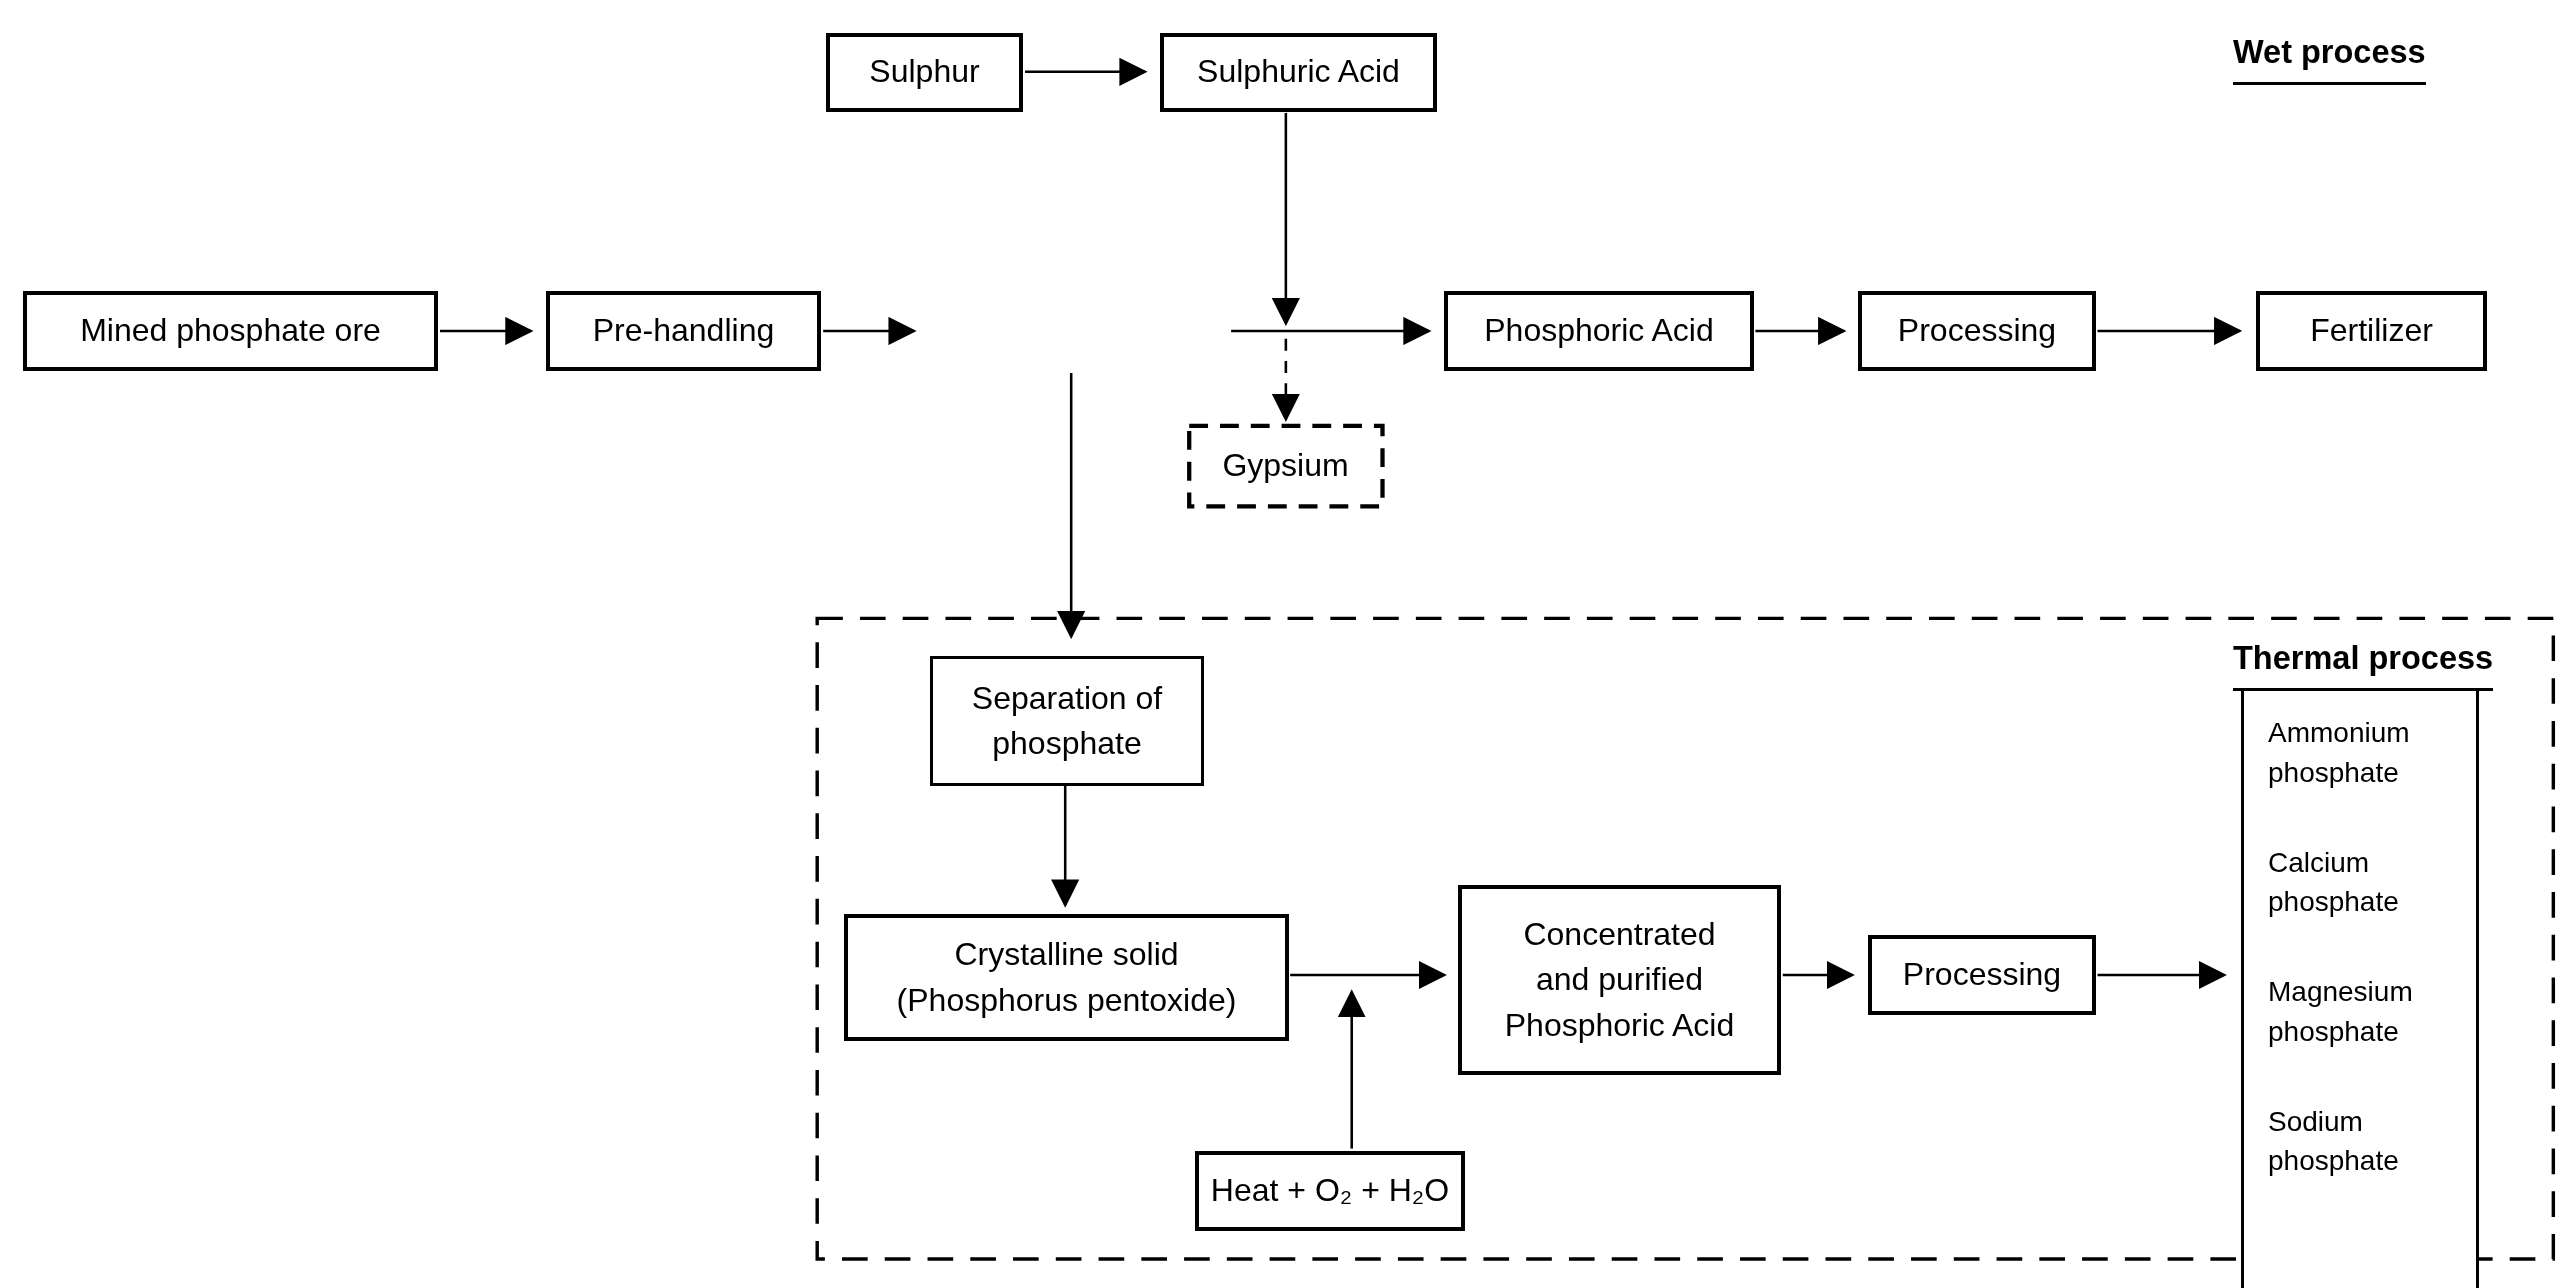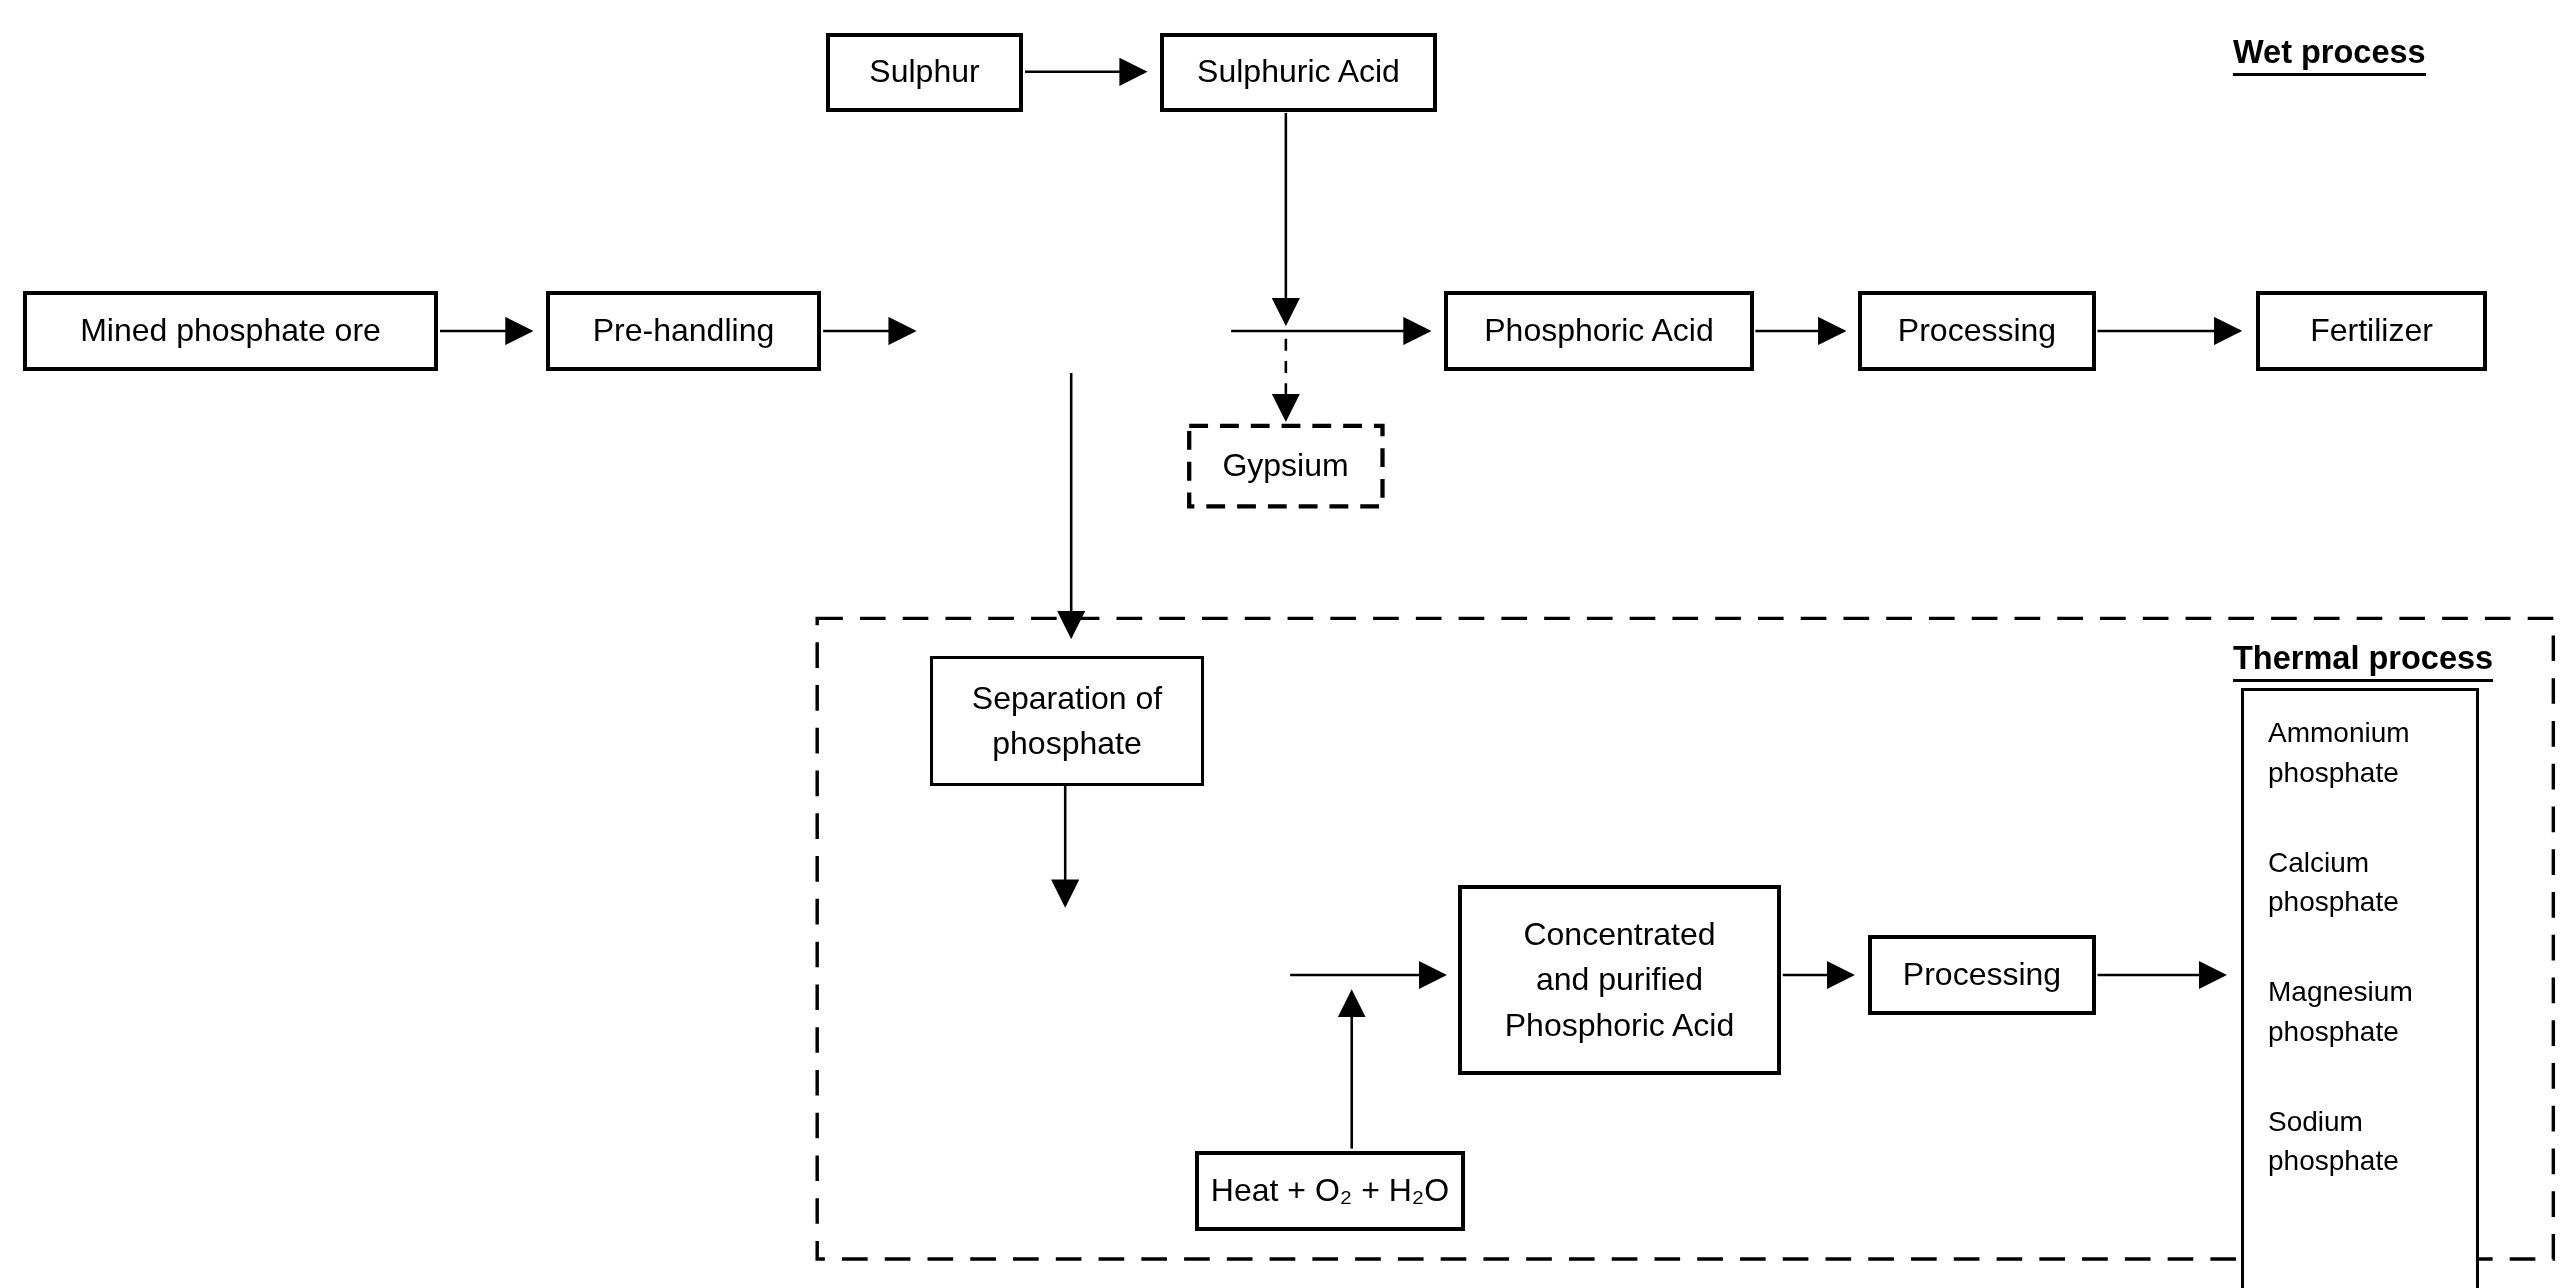--- a/index.html
+++ b/index.html
@@ -25,21 +25,21 @@
     line-height: 1.42;
     white-space: pre-line;
   }
   .node.thin { border-width: 3.4px; margin-top: 8px; }
   .node.noborder { border: none; background: transparent; }
   .section-label {
     position: absolute;
     font-size: 32.5px;
     font-weight: 700;
     border-bottom: 3.4px solid #000000;
-    padding-bottom: 2px;
+    padding-bottom: 11px;
     white-space: nowrap;
   }
   .products {
     position: absolute;
     box-sizing: border-box;
     border: 3.4px solid #000000;
     background: #ffffff;
     padding: 22px 8.6px 0 26px;
     font-size: 28px;
     line-height: 1.42;
@@ -98,20 +98,22 @@
   <div class="node" style="left:23px; top:291px; width:415px; height:80px;">Mined phosphate ore</div>
   <div class="node" style="left:546px; top:291px; width:275px; height:80px;">Pre-handling</div>
   <div class="node" style="left:1444px; top:291px; width:310px; height:80px;">Phosphoric Acid</div>
   <div class="node" style="left:1858px; top:291px; width:238px; height:80px;">Processing</div>
   <div class="node" style="left:2256px; top:291px; width:231px; height:80px;">Fertilizer</div>
 
   <div class="node noborder" style="left:1189px; top:426px; width:193px; height:80px;">Gypsium</div>
 
   <div class="node thin" style="left:930px; top:648px; width:274px; height:130px;">Separation of
 phosphate</div>
+  <div class="node" style="left:844px; top:914px; width:445px; height:127px;">Crystalline solid
+(Phosphorus pentoxide)</div>
   <div class="node" style="left:1458px; top:885px; width:323px; height:190px;">Concentrated
 and purified
 Phosphoric Acid</div>
   <div class="node" style="left:1868px; top:935px; width:228px; height:80px;">Processing</div>
   <div class="node" style="left:1195px; top:1151px; width:270px; height:80px;">Heat + O₂ + H₂O</div>
 
   <div class="products" style="left:2241px; top:688px; width:238px; height:635px;padding-left:24px;">
     <div class="product-item">Ammonium
 phosphate</div>
     <div class="product-item">Calcium

